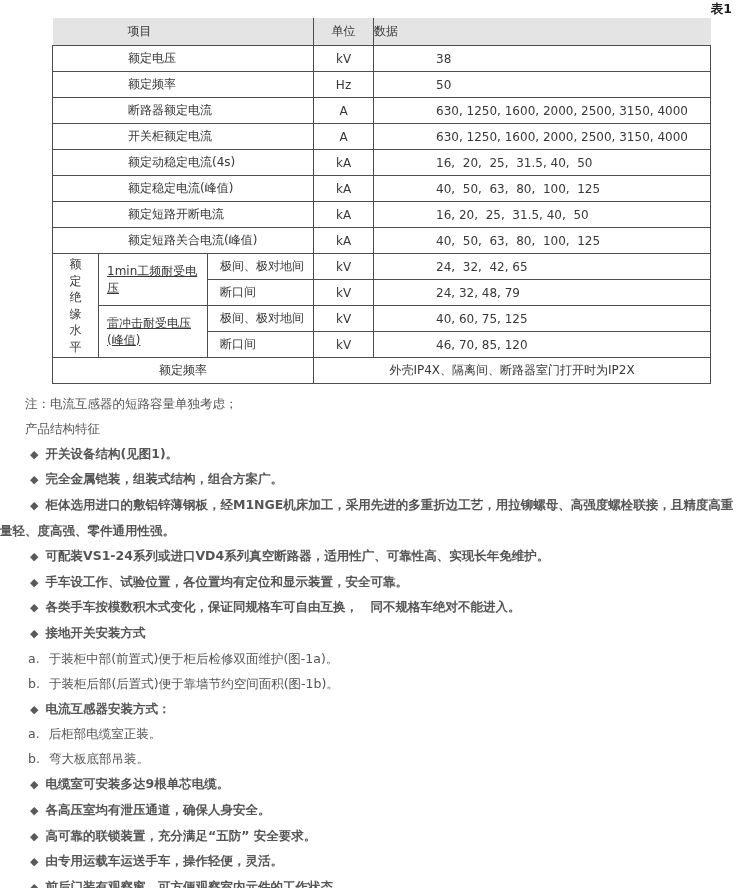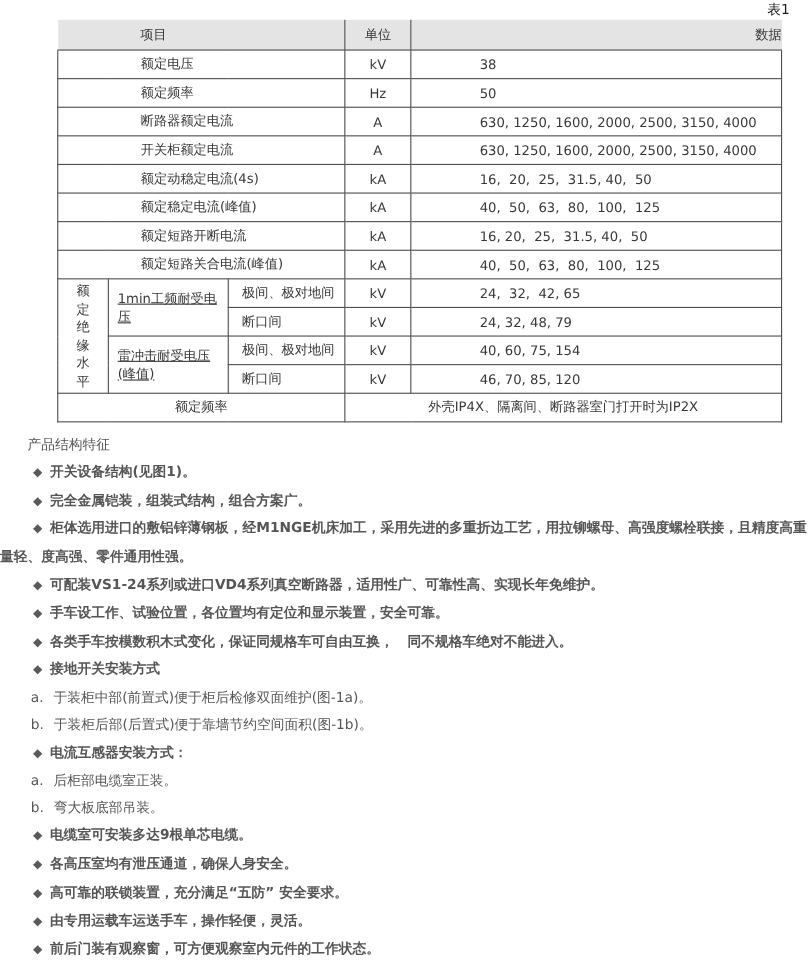--- a/index.html
+++ b/index.html
@@ -3,22 +3,22 @@
 <meta charset="utf-8">
 <style>
   html, body { margin:0; padding:0; }
   body {
     width:736px; height:888px; position:relative; overflow:hidden;
     background:#ffffff;
     font-family:"DejaVu Sans","Liberation Sans",sans-serif;
   }
   
   .table-tag {
-    position:absolute; top:1px; right:18px;
-    font-size:12.5px; font-weight:normal; color:#1c1c1c;
+    position:absolute; top:1px; right:4px;
+    font-size:12.5px; font-weight:bold; color:#1c1c1c;
   }
   
   .table-wrap { position:absolute; left:52px; top:18px; }
   table.spec {
     border-collapse:collapse; table-layout:fixed; width:658px;
     font-size:12px; color:#383838;
   }
   table.spec th, table.spec td {
     border:1px solid #4d4d4d; height:25px; padding:0;
     font-weight:normal; vertical-align:middle;
@@ -59,21 +59,21 @@
       <col style="width:46px">
         <col style="width:109px">
         <col style="width:106px">
       <col style="width:60px">
         <col style="width:337px">
     </colgroup>
     <thead>
       <tr>
         <th colspan="3" class="cell-item">项目</th>
         <th class="cell-unit">单位</th>
-        <th class="cell-data" style="text-align:right; padding-left:0 !important;">数据</th>
+        <th class="cell-data" style="text-align:left; padding-left:0 !important;">数据</th>
       </tr>
     </thead>
     <tbody>
         <tr>
           <td class="cell-item" colspan="3">额定电压</td>
           <td class="cell-unit">kV</td>
           <td class="cell-data">38</td>
         </tr>
         <tr>
           <td class="cell-item" colspan="3">额定频率</td>
@@ -121,31 +121,32 @@
         </tr>
         <tr>
           <td class="cell-sub2">断口间</td>
           <td class="cell-unit">kV</td>
           <td class="cell-data">24, 32, 48, 79</td>
         </tr>
         <tr>
           <td class="cell-sub1" rowspan="2">雷冲击耐受电压(峰值)</td>
           <td class="cell-sub2">极间、极对地间</td>
           <td class="cell-unit">kV</td>
-          <td class="cell-data">40, 60, 75, 154</td>
+          <td class="cell-data">40, 60, 75, 125</td>
         </tr>
         <tr>
           <td class="cell-sub2">断口间</td>
           <td class="cell-unit">kV</td>
           <td class="cell-data">46, 70, 85, 120</td>
         </tr>
         <tr>
           <td class="cell-prot-label" colspan="3">额定频率</td>
           <td class="cell-prot-value" colspan="2">外壳IP4X、隔离间、断路器室门打开时为IP2X</td>
         </tr>
       </tbody>
   </table>
 </div>
 
 <div class="notes">
+  <p class="line-note">注：电流互感器的短路容量单独考虑；</p>
   <p class="line-heading">产品结构特征</p>
   <span></span>
 <p class="line-bullet"><span class="bullet-glyph">◆</span><span>开关设备结构(见图1)。</span></p><p class="line-bullet"><span class="bullet-glyph">◆</span><span>完全金属铠装，组装式结构，组合方案广。</span></p><p class="line-bullet"><span class="bullet-glyph">◆</span><span>柜体选用进口的敷铝锌薄钢板，经M1NGE机床加工，采用先进的多重折边工艺，用拉铆螺母、高强度螺栓联接，且精度高重量轻、度高强、零件通用性强。</span></p><p class="line-bullet"><span class="bullet-glyph">◆</span><span>可配装VS1-24系列或进口VD4系列真空断路器，适用性广、可靠性高、实现长年免维护。</span></p><p class="line-bullet"><span class="bullet-glyph">◆</span><span>手车设工作、试验位置，各位置均有定位和显示装置，安全可靠。</span></p><p class="line-bullet"><span class="bullet-glyph">◆</span><span>各类手车按模数积木式变化，保证同规格车可自由互换，　同不规格车绝对不能进入。</span></p><p class="line-bullet"><span class="bullet-glyph">◆</span><span>接地开关安装方式</span></p><p class="line-letter"><span class="letter-marker">a.</span><span>于装柜中部(前置式)便于柜后检修双面维护(图-1a)。</span></p><p class="line-letter"><span class="letter-marker">b.</span><span>于装柜后部(后置式)便于靠墙节约空间面积(图-1b)。</span></p><p class="line-bullet"><span class="bullet-glyph">◆</span><span>电流互感器安装方式：</span></p><p class="line-letter"><span class="letter-marker">a.</span><span>后柜部电缆室正装。</span></p><p class="line-letter"><span class="letter-marker">b.</span><span>弯大板底部吊装。</span></p><p class="line-bullet"><span class="bullet-glyph">◆</span><span>电缆室可安装多达9根单芯电缆。</span></p><p class="line-bullet"><span class="bullet-glyph">◆</span><span>各高压室均有泄压通道，确保人身安全。</span></p><p class="line-bullet"><span class="bullet-glyph">◆</span><span>高可靠的联锁装置，充分满足“五防” 安全要求。</span></p><p class="line-bullet"><span class="bullet-glyph">◆</span><span>由专用运载车运送手车，操作轻便，灵活。</span></p><p class="line-bullet"><span class="bullet-glyph">◆</span><span>前后门装有观察窗，可方便观察室内元件的工作状态。</span></p></div>
 
 </body></html>

